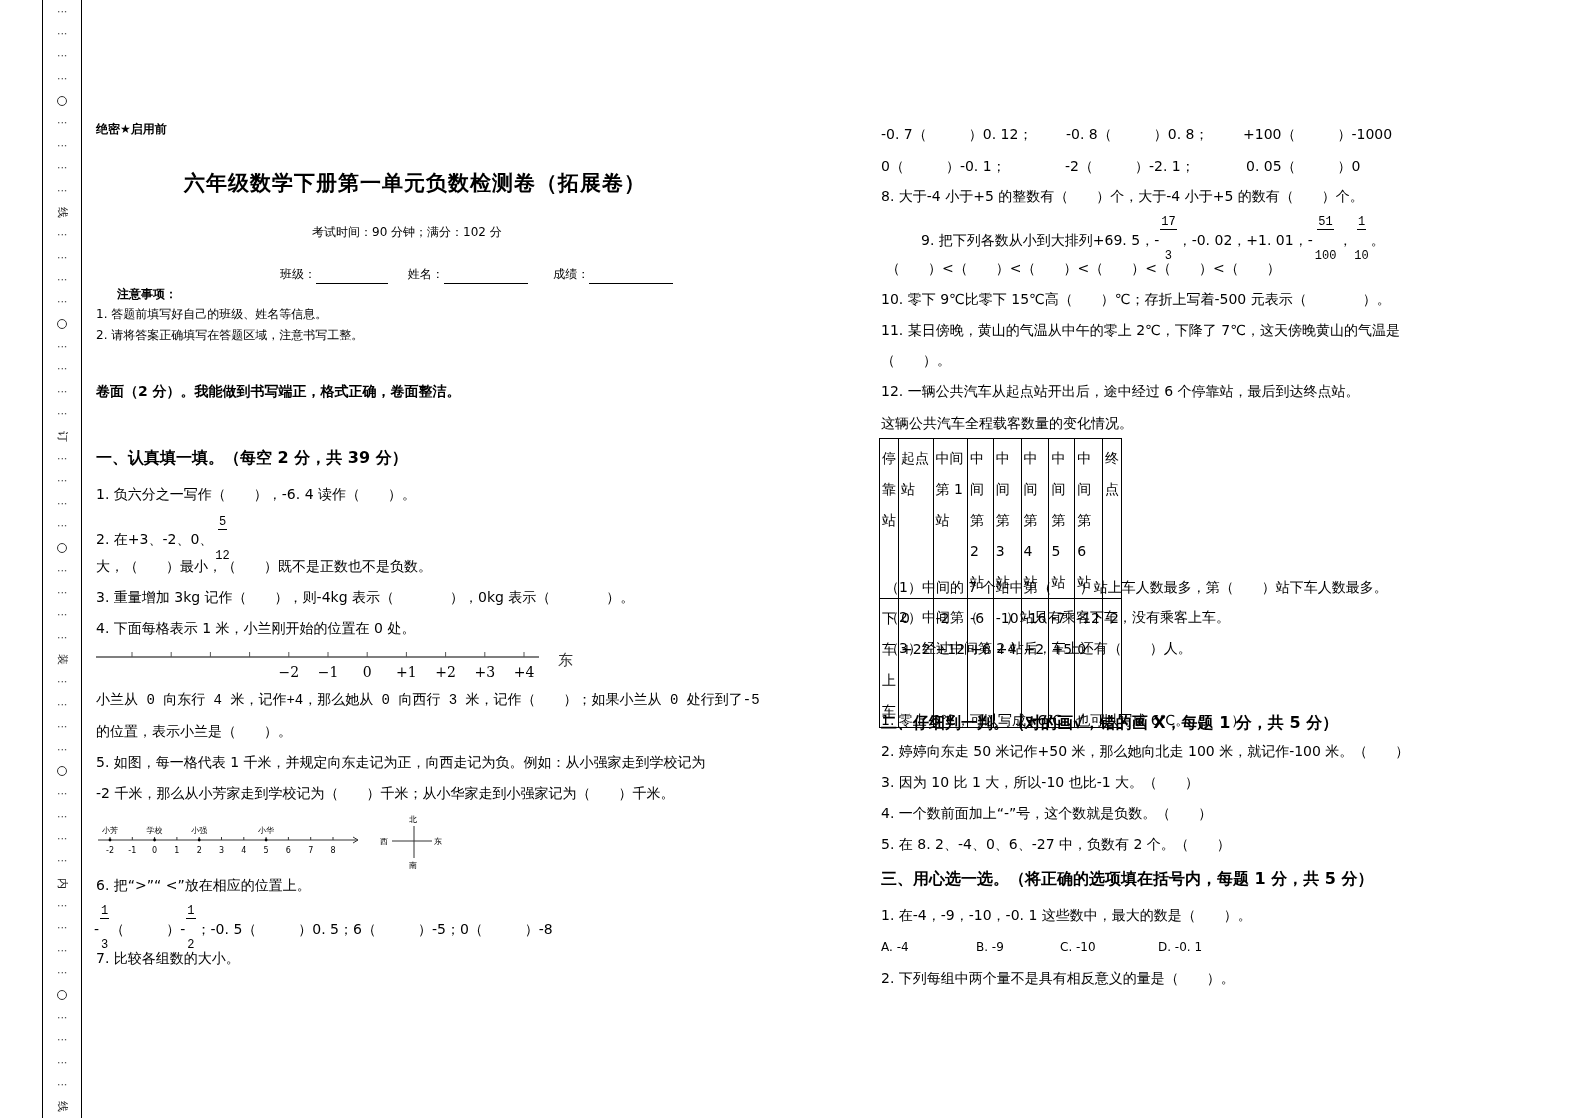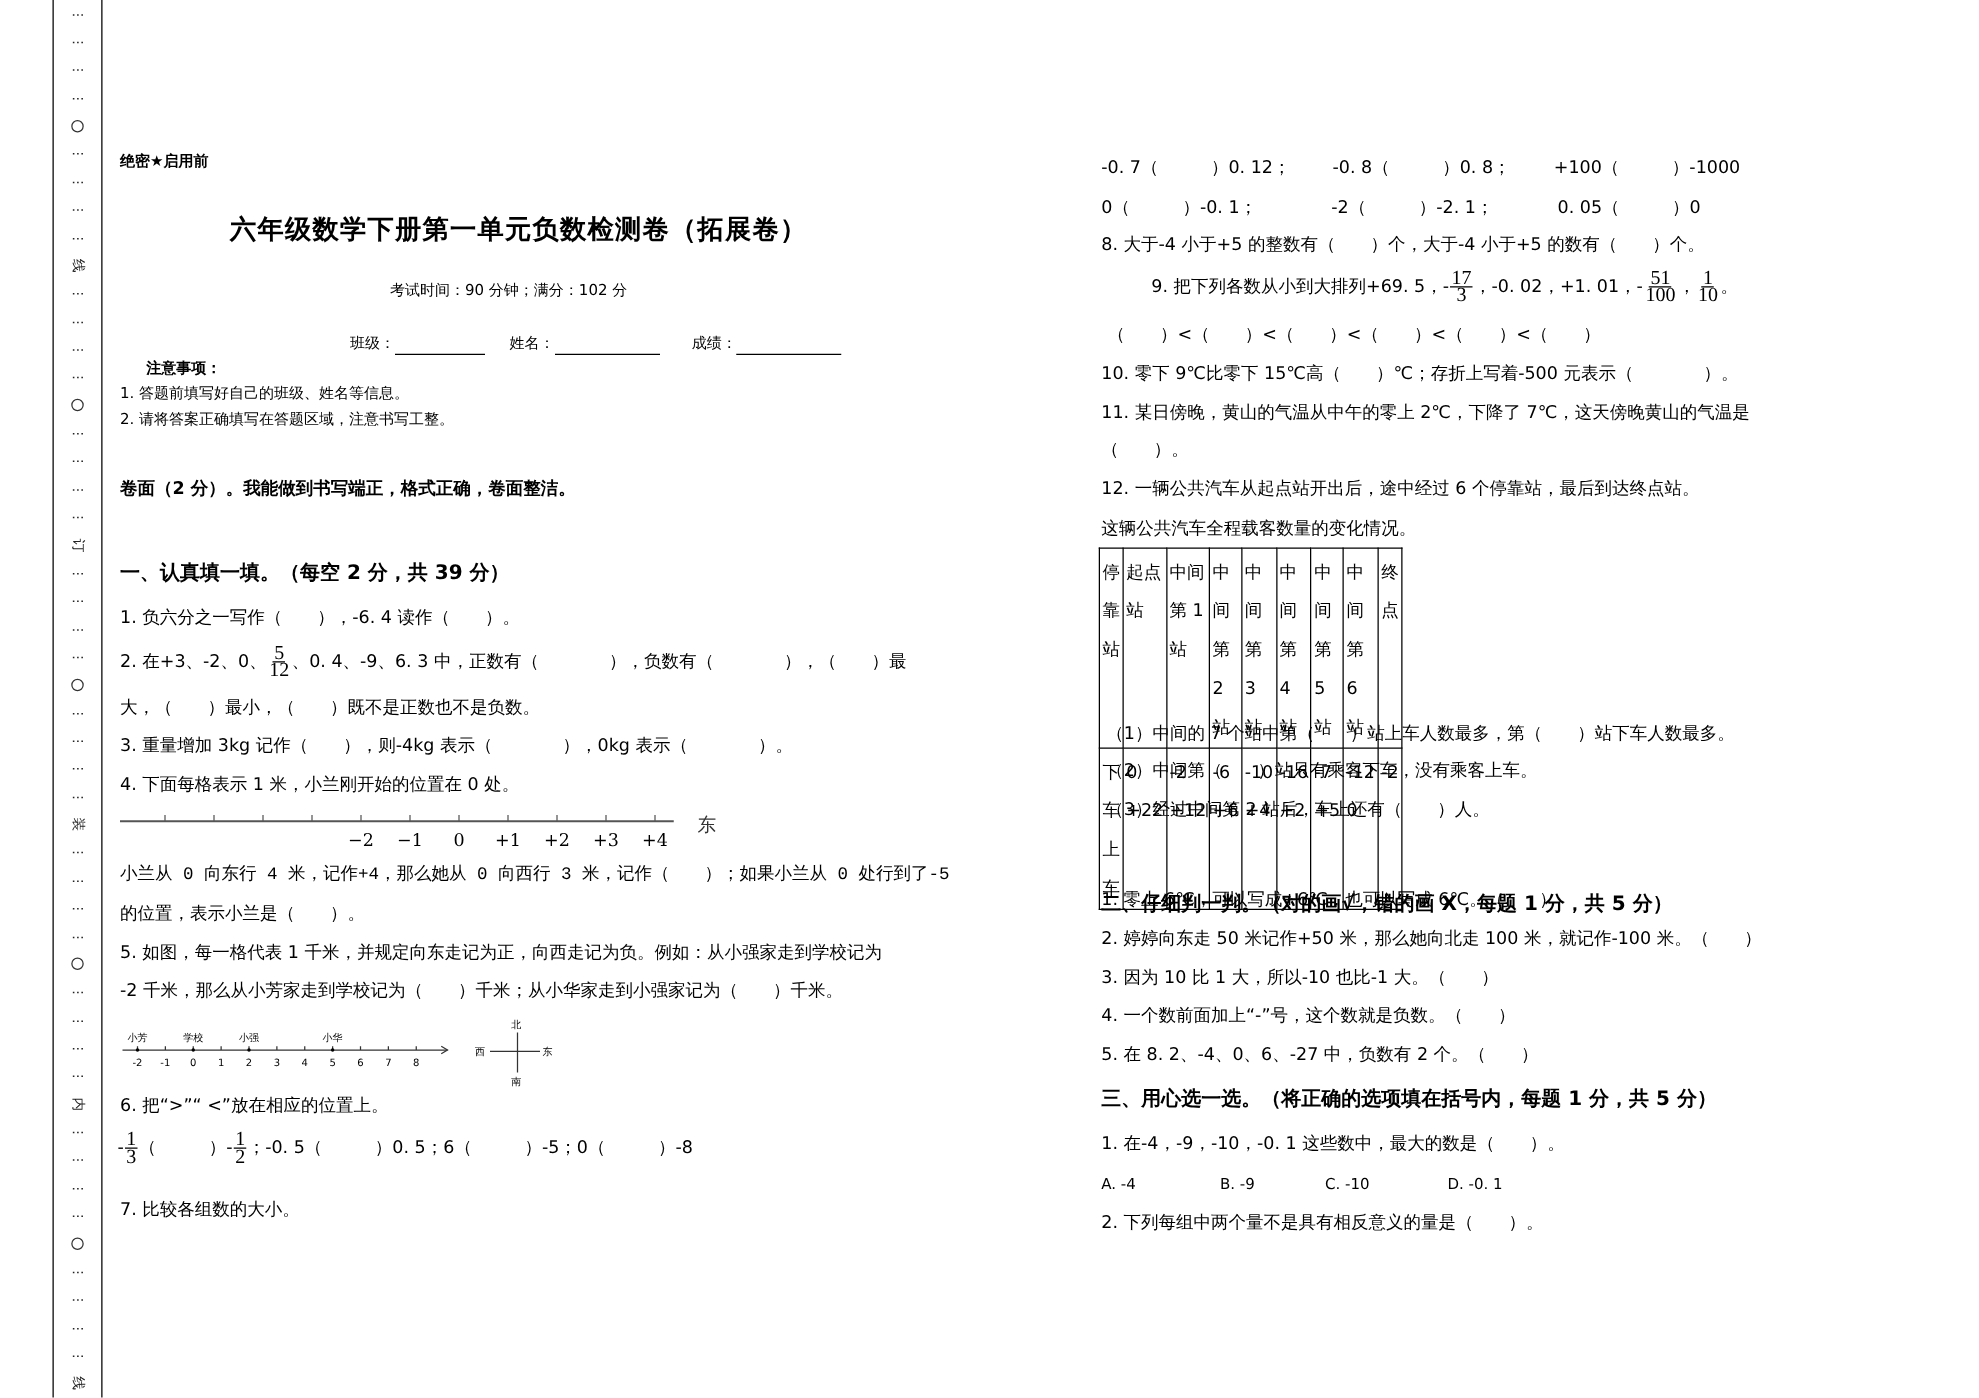--- a/index.html
+++ b/index.html
@@ -13,21 +13,21 @@
   .binding .circ { width:10px; height:10px; border:1px solid #333; border-radius:50%; box-sizing:border-box; }
   .binding .ch { font-size:11px; transform:rotate(90deg); }
 
   .page { position:absolute; font-size:14px; line-height:20px; }
   .abs { position:absolute; white-space:nowrap; }
   .small { font-size:12px; }
   .bold { font-weight:bold; }
   .title { font-size:21px; font-weight:bold; letter-spacing:1px; }
   .sec { font-size:16px; font-weight:bold; }
   .uline { display:inline-block; border-bottom:1px solid #000; height:14px; vertical-align:bottom; }
-  .frac { display:inline-flex; flex-direction:column; align-items:center; vertical-align:middle; font-family:Liberation Serif, serif; font-size:16px; line-height:13px; margin:0 1px; }
+  .frac { display:inline-flex; flex-direction:column; align-items:center; vertical-align:middle; font-family:Liberation Mono, monospace; font-size:12px; line-height:13px; margin:0 1px;gap:20px; }
   .frac .num { border-bottom:1px solid #000; padding:0 1px; }
   .frac .den { padding:0 1px; }
   .neg { vertical-align:middle; }
 
   table.bus { position:absolute; left:879px; top:438px; border-collapse:collapse; font-size:14px; }
   table.bus td { border:1px solid #000; vertical-align:top; padding:4px 2px 0 2px; height:58px; box-sizing:border-box; line-height:31px; }
   table.bus tr.hdr td { height:66px; }
   table.bus tr.data td { height:65px; }
 
   .nl-svg, .nl2-svg { position:absolute; }
@@ -211,21 +211,21 @@
 
   <div class="abs bold" style="left:96px;top:381px;">卷面（2 分）。我能做到书写端正，格式正确，卷面整洁。</div>
 
   <div class="abs sec" style="left:96px;top:448px;">一、认真填一填。（每空 2 分，共 39 分）</div>
   <div class="abs" style="left:96px;top:484px;">1. 负六分之一写作（　　），-6. 4 读作（　　）。</div>
 
   <div class="abs" style="left:96px;top:516px;">
     <span>2. 在+3、-2、0、</span><span class="frac">
         <span class="num">5</span>
         <span class="den">12</span>
-      </span><span>、0. 4、-9、6. 3 中，正数有（　　　　），负数有（　　　　），（　　）最</span>
+      </span>
   </div>
   <div class="abs" style="left:96px;top:556px;">大，（　　）最小，（　　）既不是正数也不是负数。</div>
   <div class="abs" style="left:96px;top:587px;">3. 重量增加 3kg 记作（　　），则-4kg 表示（　　　　），0kg 表示（　　　　）。</div>
   <div class="abs" style="left:96px;top:618px;">4. 下面每格表示 1 米，小兰刚开始的位置在 0 处。</div>
 
   <svg class="nl-svg" style="left:96px;top:645px;" width="490" height="40">
     <line x1="0" y1="12" x2="443" y2="12" stroke="#555" stroke-width="1.5"></line>
     <g id="q4-ticks">
         <line x1="36" x2="36" y1="7" y2="12" stroke="#555" stroke-width="1"></line>
         <line x1="75.2" x2="75.2" y1="7" y2="12" stroke="#555" stroke-width="1"></line>
@@ -304,21 +304,21 @@
   <div class="abs" style="left:96px;top:875px;">6. 把“&gt;”“ &lt;”放在相应的位置上。</div>
   <div class="abs" style="left:94px;top:905px;">
     <span class="neg">-</span><span class="frac">
         <span class="num">1</span>
         <span class="den">3</span>
       </span><span class="neg">（　　　）</span><span class="neg">-</span><span class="frac">
         <span class="num">1</span>
         <span class="den">2</span>
       </span><span class="neg">；-0. 5（　　　）0. 5；6（　　　）-5；0（　　　）-8</span>
   </div>
-  <div class="abs" style="left:96px;top:948px;margin-top:10px;">7. 比较各组数的大小。</div>
+  <div class="abs" style="left:96px;top:948px;">7. 比较各组数的大小。</div>
 </div>
 
 <div class="page">
   <div class="abs" style="left:881px;top:124px;">-0. 7（　　　）0. 12；</div>
   <div class="abs" style="left:1066px;top:124px;">-0. 8（　　　）0. 8；</div>
   <div class="abs" style="left:1243px;top:124px;">+100（　　　）-1000</div>
   <div class="abs" style="left:881px;top:156px;">0（　　　）-0. 1；</div>
   <div class="abs" style="left:1065px;top:156px;">-2（　　　）-2. 1；</div>
   <div class="abs" style="left:1246px;top:156px;">0. 05（　　　）0</div>
 

